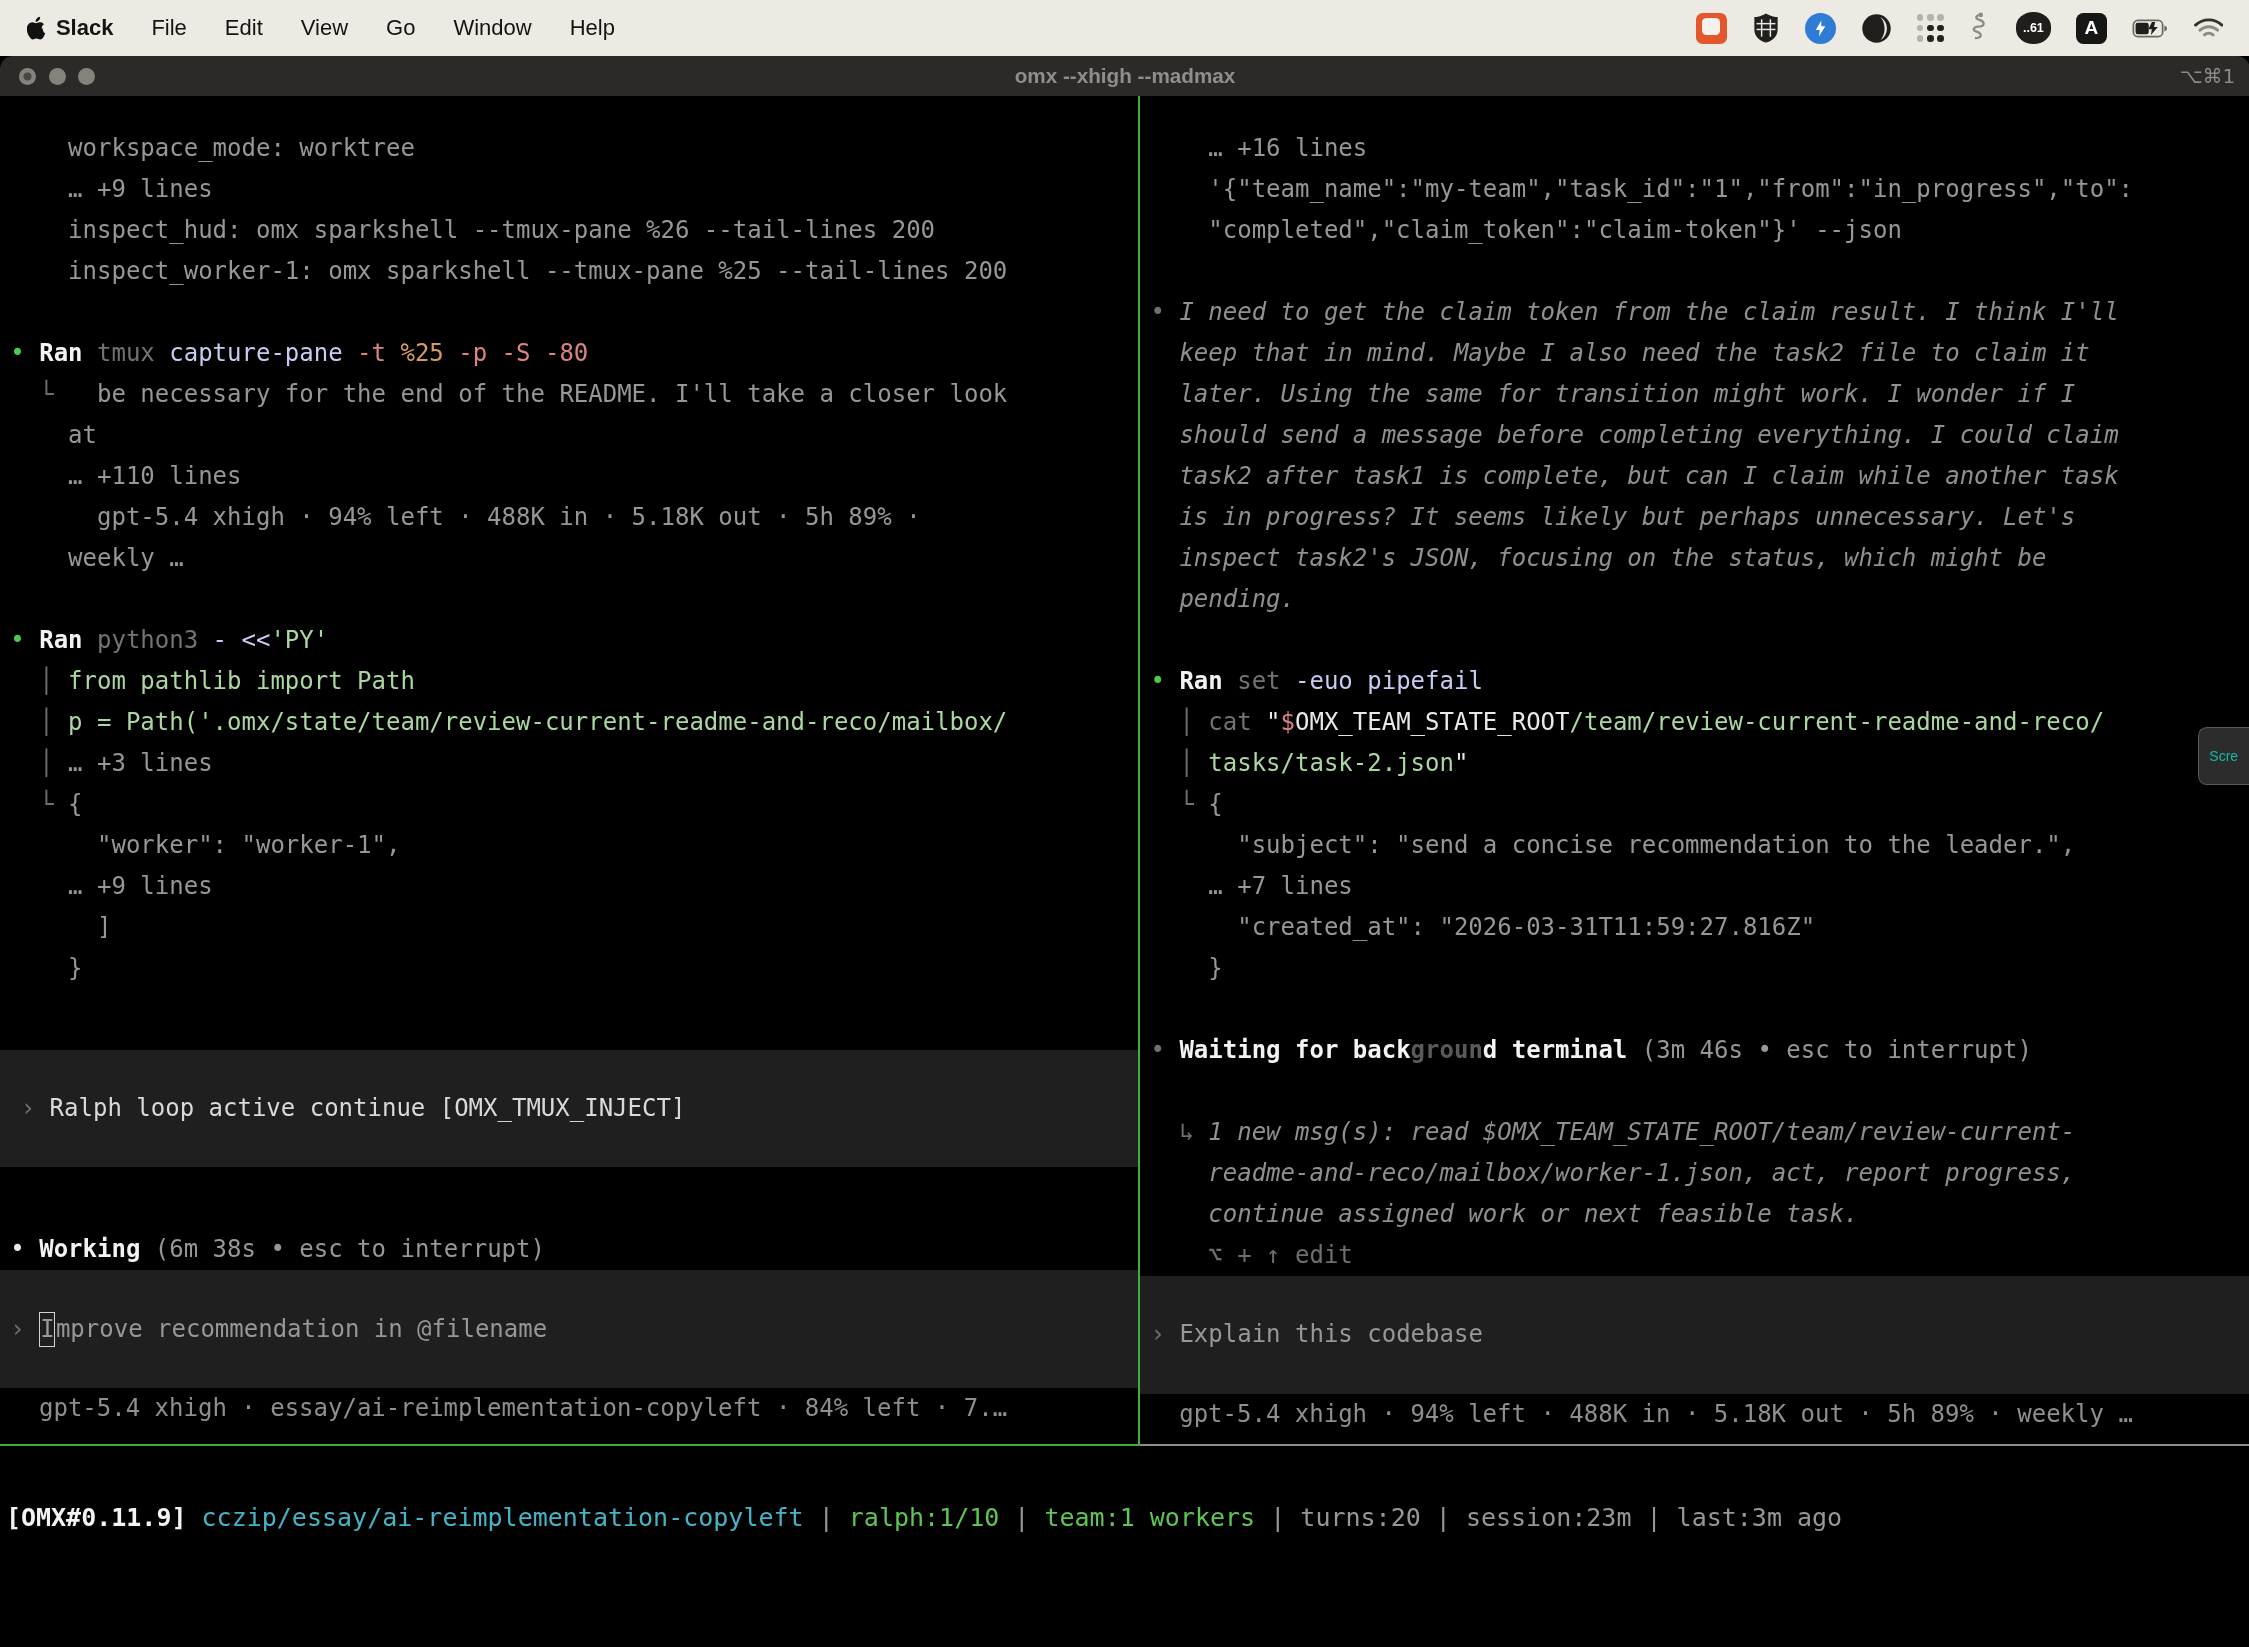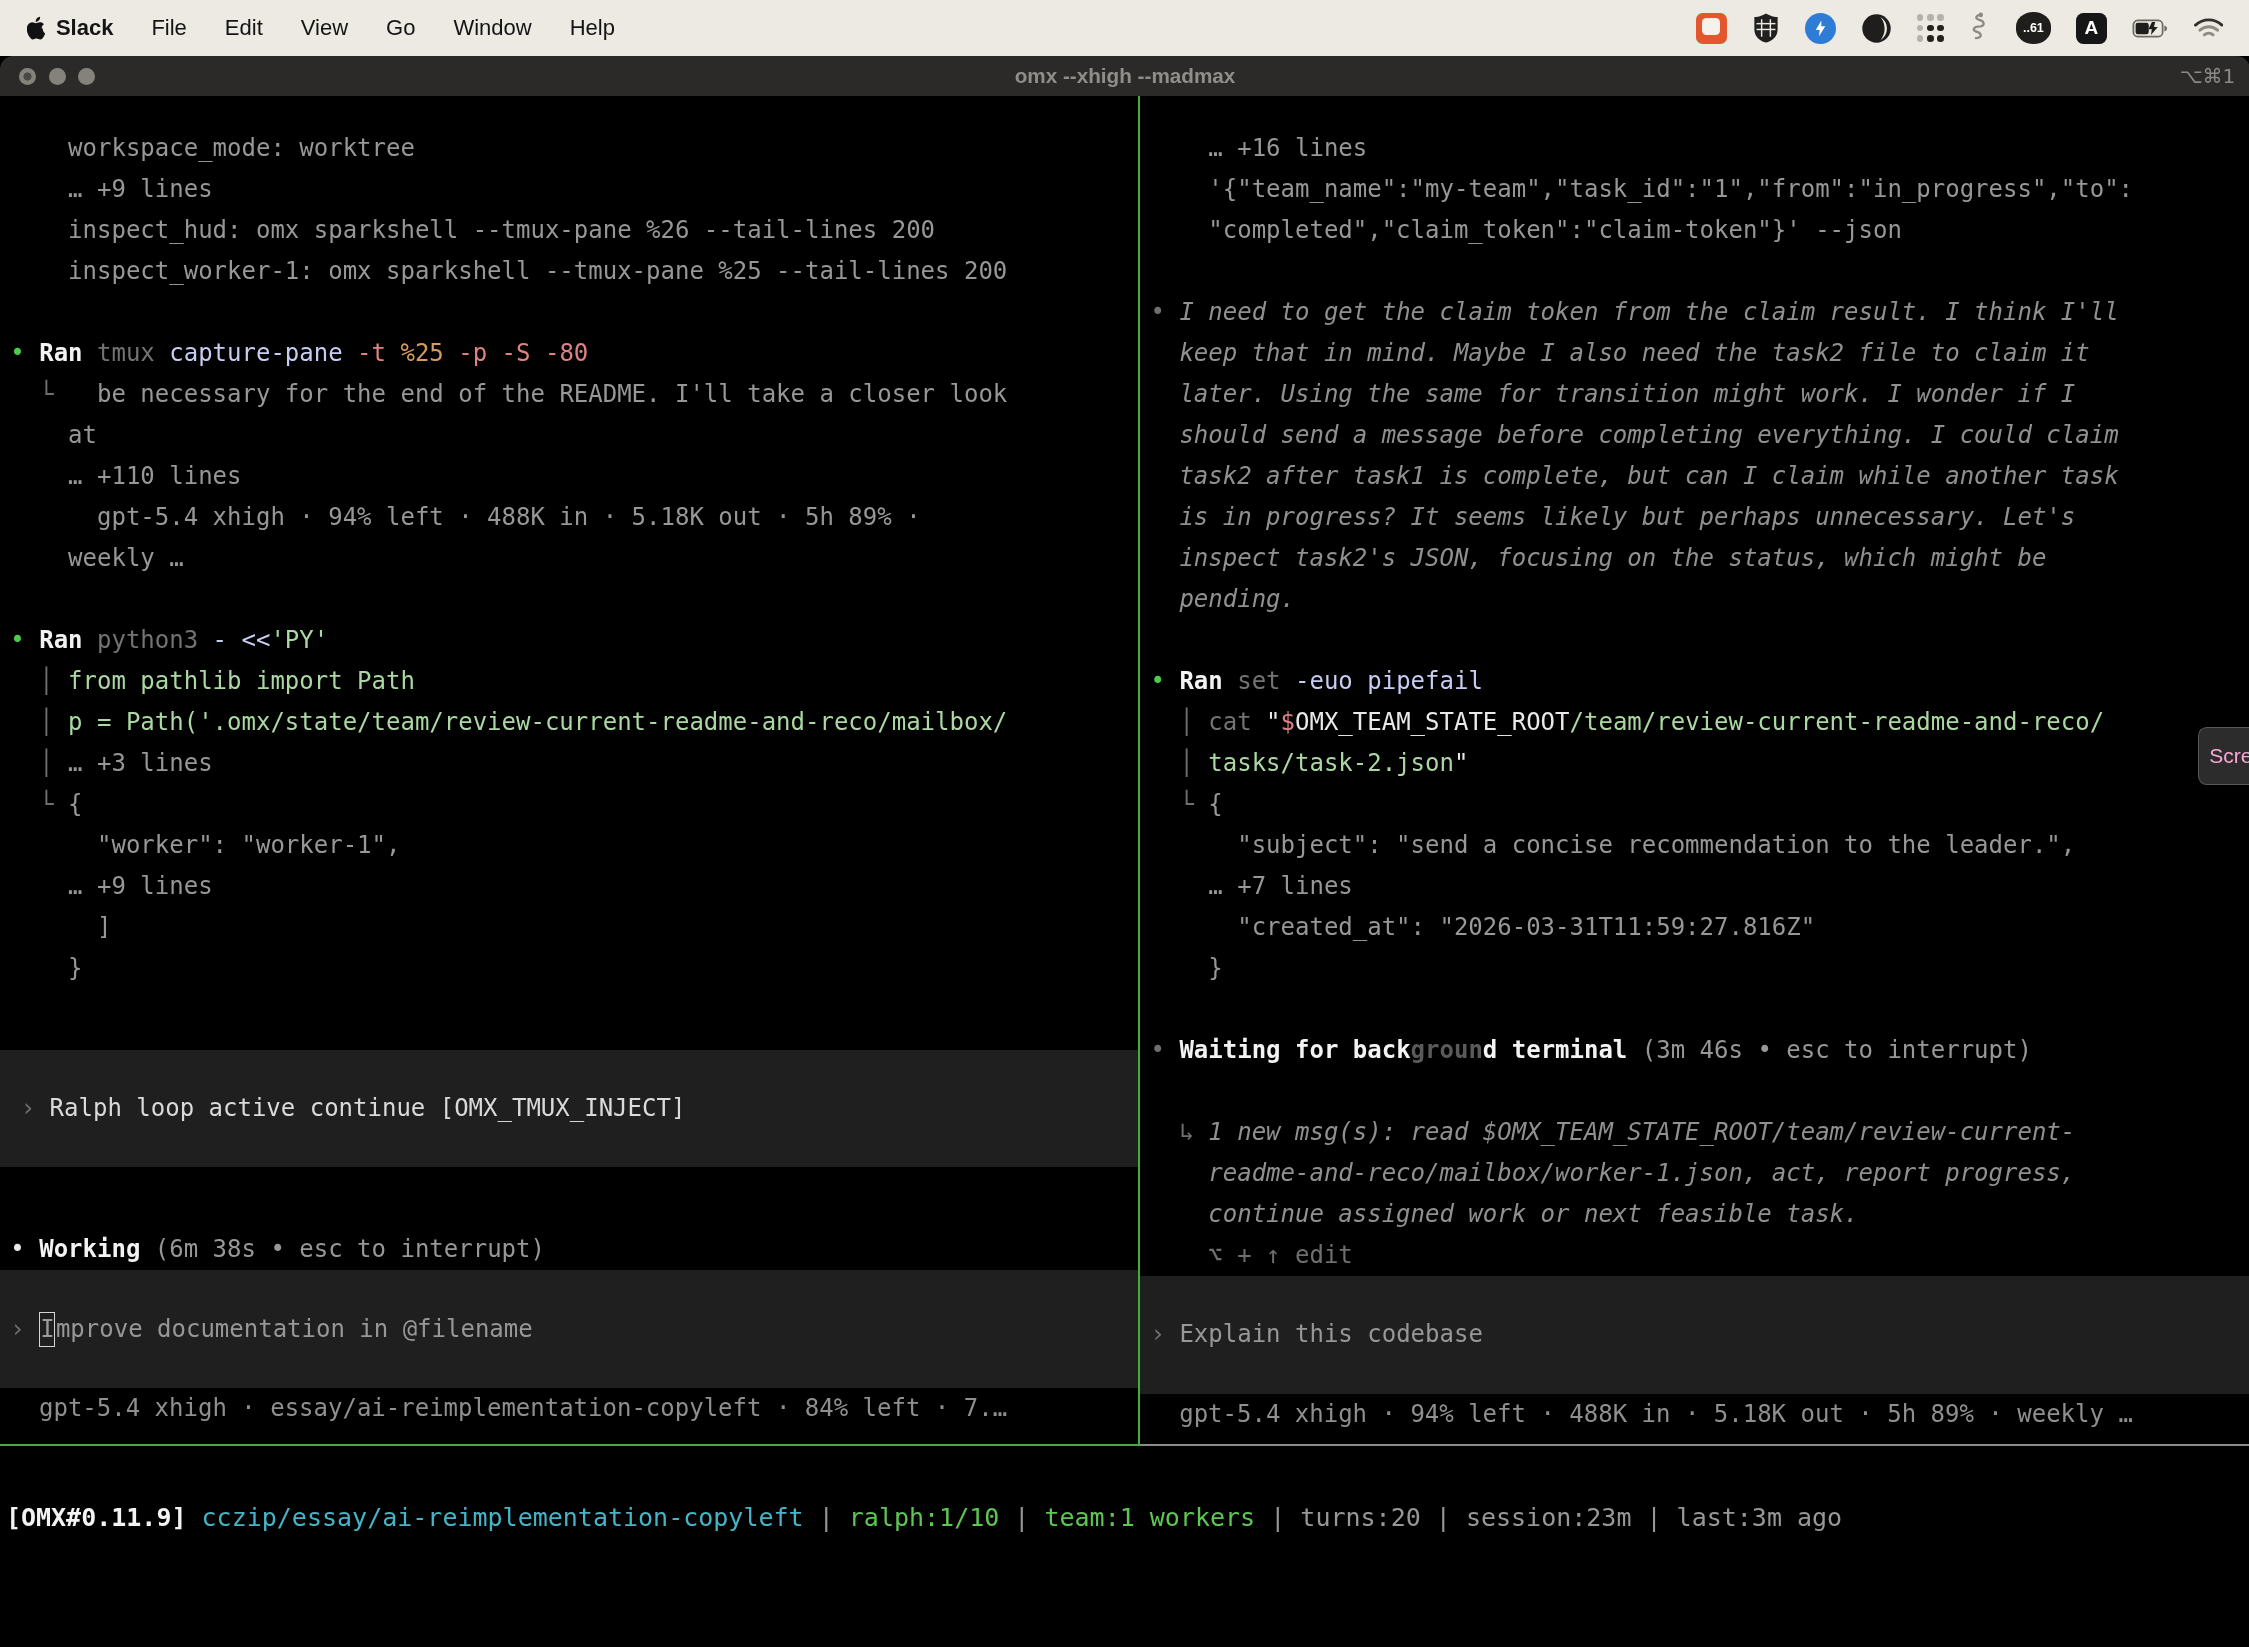--- a/index.html
+++ b/index.html
@@ -68,21 +68,21 @@
 
   
   .divider-h{height:1.5px;display:flex;}
   .divider-h .left{width:1140px;background:#42ad3c;}
   .divider-h .right{flex:1;background:#8c8c8c;}
 
   
   .bottom-pane{height:144px;background:#000;display:flex;align-items:center;padding-left:5.9px;font:25px "DejaVu Sans Mono",monospace;white-space:pre;}
 
   
-  .tooltip{position:absolute;top:631px;right:0;width:52px;height:58px;background:#2c2c2c;border:1.5px solid #585858;border-right:none;border-radius:8.9px 0 0 8.9px;display:flex;align-items:center;padding-left:10.3px;color:#f9a8d4;font-size:21px;overflow:hidden;box-sizing:border-box;}
+  .tooltip{position:absolute;top:631px;right:0;width:52px;height:58px;background:#2c2c2c;border:1.5px solid #585858;border-right:none;border-radius:8.9px 0 0 8.9px;display:flex;align-items:center;padding-left:10.3px;color:#14b8a6;font-size:14px;overflow:hidden;box-sizing:border-box;}
 </style>
 </head>
 <body>
 
 <div class="menubar">
   <span class="apple">
       <svg width="19" height="23.6" viewBox="0 0 17 21">
         <path d="M13.1 11.1c0-2.4 2-3.6 2.1-3.7-1.1-1.7-2.9-1.9-3.5-1.9-1.5-.2-2.9.9-3.7.9-.8 0-1.9-.9-3.2-.9C3.2 5.5 1.6 6.5.7 8.1c-1.8 3.1-.5 7.7 1.3 10.2.9 1.2 1.9 2.6 3.2 2.6 1.3-.1 1.8-.8 3.3-.8s2 .8 3.3.8c1.4 0 2.3-1.2 3.1-2.5.9-1.4 1.3-2.8 1.4-2.9-.1-.1-2.2-1-2.2-4.4zM10.7 3.8c.7-.8 1.1-2 1-3.1-1 .1-2.2.7-2.9 1.5-.6.7-1.2 1.9-1 3 1.1.1 2.2-.6 2.9-1.4z" fill="#111"></path>
       </svg>
     </span>
@@ -174,21 +174,21 @@
       <span class="light"></span>
     </div>
     <span class="win-title">omx --xhigh --madmax</span>
     <span class="win-shortcut">⌥⌘1</span>
   </div>
 
   <div class="terminal">
     <div class="pane pane-left">
       <div class="pane-lines" id="left-lines"><div class="t-line"><span class="s-g">    workspace_mode: worktree</span></div><div class="t-line"><span class="s-g">    … +9 lines</span></div><div class="t-line"><span class="s-g">    inspect_hud: omx sparkshell --tmux-pane %26 --tail-lines 200</span></div><div class="t-line"><span class="s-g">    inspect_worker-1: omx sparkshell --tmux-pane %25 --tail-lines 200</span></div><div class="t-gap"></div><div class="t-line"><span class="s-bu">• </span><span class="s-wb">Ran </span><span class="s-b">tmux </span><span class="s-l">capture-pane </span><span class="s-r">-t </span><span class="s-o">%25 </span><span class="s-r">-p -S -80</span></div><div class="t-line"><span class="s-d">  └   </span><span class="s-g">be necessary for the end of the README. I'll take a closer look</span></div><div class="t-line"><span class="s-g">    at</span></div><div class="t-line"><span class="s-g">    … +110 lines</span></div><div class="t-line"><span class="s-g">      gpt-5.4 xhigh · 94% left · 488K in · 5.18K out · 5h 89% ·</span></div><div class="t-line"><span class="s-g">    weekly …</span></div><div class="t-gap"></div><div class="t-line"><span class="s-bu">• </span><span class="s-wb">Ran </span><span class="s-b">python3 </span><span class="s-l">- &lt;&lt;</span><span class="s-gr">'PY'</span></div><div class="t-line"><span class="s-d">  │ </span><span class="s-gr">from pathlib import Path</span></div><div class="t-line"><span class="s-d">  │ </span><span class="s-gr">p = Path('.omx/state/team/review-current-readme-and-reco/mailbox/</span></div><div class="t-line"><span class="s-d">  │ </span><span class="s-g">… +3 lines</span></div><div class="t-line"><span class="s-d">  └ </span><span class="s-g">{</span></div><div class="t-line"><span class="s-g">      "worker": "worker-1",</span></div><div class="t-line"><span class="s-g">    … +9 lines</span></div><div class="t-line"><span class="s-g">      ]</span></div><div class="t-line"><span class="s-g">    }</span></div><div class="t-gap"></div><div class="t-band"><span class="s-d">› </span><span class="s-hl">Ralph loop active continue [OMX_TMUX_INJECT]</span></div><div class="t-gap"></div><div class="t-line"><span class="s-w">• </span><span class="s-wb">Working </span><span class="s-g">(6m 38s • esc to interrupt)</span></div></div>
       <div class="pane-spacer"></div>
-      <div class="input-band" id="left-input"><span class="s-d">› </span><span class="s-cur">I</span><span class="s-g">mprove documentation in @filename</span></div>
+      <div class="input-band" id="left-input"><span class="s-d">› </span><span class="s-cur">I</span><span class="s-g">mprove recommendation in @filename</span></div>
       <div class="pane-status">gpt-5.4 xhigh · essay/ai-reimplementation-copyleft · 84% left · 7.…</div>
     </div>
     <div class="divider-v"></div>
     <div class="pane pane-right">
       <div class="pane-lines" id="right-lines"><div class="t-line"><span class="s-g">    … +16 lines</span></div><div class="t-line"><span class="s-g">    '{"team_name":"my-team","task_id":"1","from":"in_progress","to":</span></div><div class="t-line"><span class="s-g">    "completed","claim_token":"claim-token"}' --json</span></div><div class="t-gap"></div><div class="t-line"><span class="s-d">• </span><span class="s-i">I need to get the claim token from the claim result. I think I'll</span></div><div class="t-line"><span class="s-i">  keep that in mind. Maybe I also need the task2 file to claim it</span></div><div class="t-line"><span class="s-i">  later. Using the same for transition might work. I wonder if I</span></div><div class="t-line"><span class="s-i">  should send a message before completing everything. I could claim</span></div><div class="t-line"><span class="s-i">  task2 after task1 is complete, but can I claim while another task</span></div><div class="t-line"><span class="s-i">  is in progress? It seems likely but perhaps unnecessary. Let's</span></div><div class="t-line"><span class="s-i">  inspect task2's JSON, focusing on the status, which might be</span></div><div class="t-line"><span class="s-i">  pending.</span></div><div class="t-gap"></div><div class="t-line"><span class="s-bu">• </span><span class="s-wb">Ran </span><span class="s-b">set </span><span class="s-l">-euo pipefail</span></div><div class="t-line"><span class="s-d">  │ </span><span class="s-b">cat </span><span class="s-w">"</span><span class="s-r">$</span><span class="s-w">OMX_TEAM_STATE_ROOT</span><span class="s-gr">/team/review-current-readme-and-reco/</span></div><div class="t-line"><span class="s-d">  │ </span><span class="s-gr">tasks/task-2.json</span><span class="s-w">"</span></div><div class="t-line"><span class="s-d">  └ </span><span class="s-g">{</span></div><div class="t-line"><span class="s-g">      "subject": "send a concise recommendation to the leader.",</span></div><div class="t-line"><span class="s-g">    … +7 lines</span></div><div class="t-line"><span class="s-g">      "created_at": "2026-03-31T11:59:27.816Z"</span></div><div class="t-line"><span class="s-g">    }</span></div><div class="t-gap"></div><div class="t-line"><span class="s-d">• </span><span class="s-wb">Waiting for back</span><span class="s-bd">groun</span><span class="s-wb">d terminal </span><span class="s-g">(3m 46s • esc to interrupt)</span></div><div class="t-gap"></div><div class="t-line"><span class="s-d">  ↳ </span><span class="s-i">1 new msg(s): read $OMX_TEAM_STATE_ROOT/team/review-current-</span></div><div class="t-line"><span class="s-i">    readme-and-reco/mailbox/worker-1.json, act, report progress,</span></div><div class="t-line"><span class="s-i">    continue assigned work or next feasible task.</span></div><div class="t-line"><span class="s-d">    ⌥ + ↑ edit</span></div></div>
       <div class="pane-spacer"></div>
       <div class="input-band" id="right-input"><span class="s-d">› </span><span class="s-g">Explain this codebase</span></div>
       <div class="pane-status">gpt-5.4 xhigh · 94% left · 488K in · 5.18K out · 5h 89% · weekly …</div>
     </div>
     <div class="tooltip">Scre</div>

